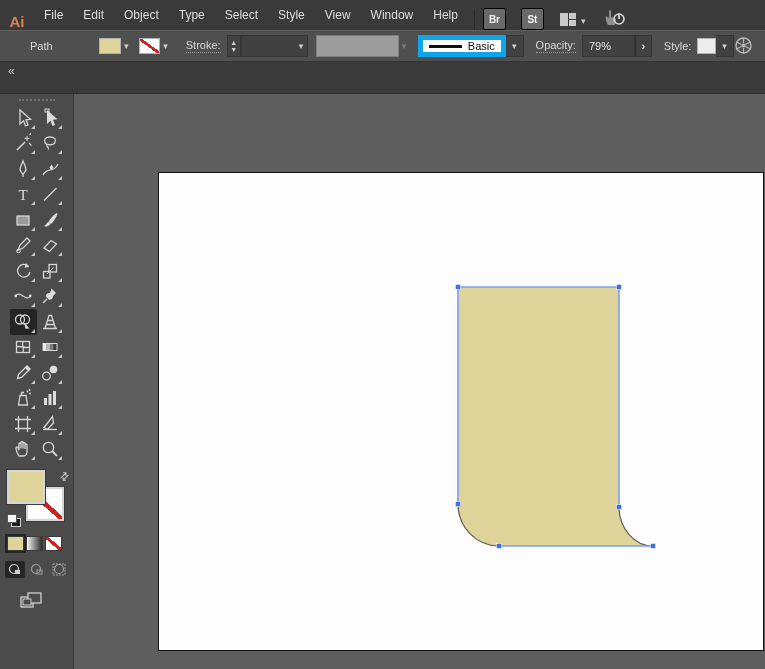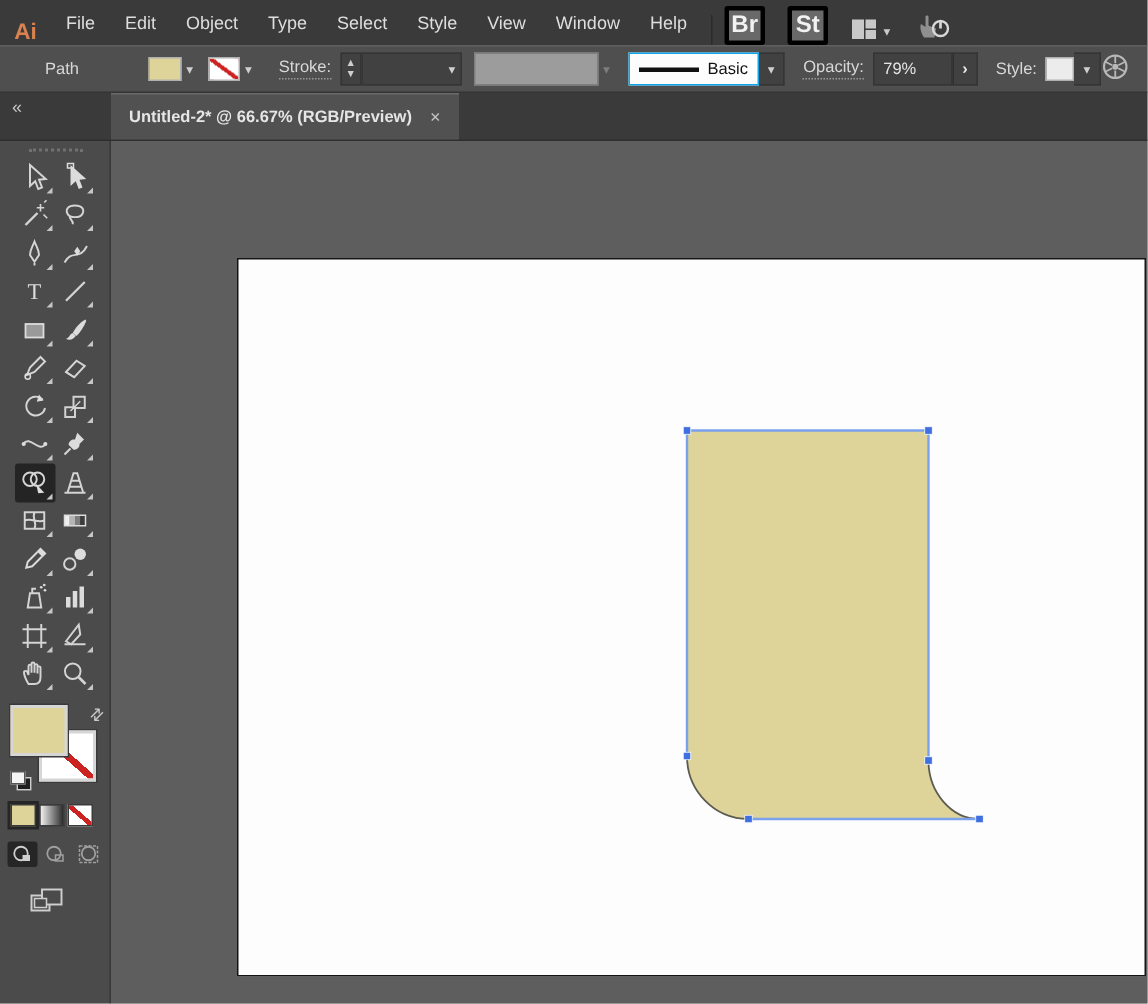--- a/index.html
+++ b/index.html
@@ -8,40 +8,40 @@
     background:#5e5e5e;font-family:"Liberation Sans",sans-serif;
     -webkit-font-smoothing:antialiased;
   }
   
   .menubar{position:absolute;left:0;top:0;width:765px;height:30px;background:#3a3a3a;
     display:flex;align-items:flex-end;color:#dedede;font-size:12px;}
   .ai-logo{width:34px;text-align:center;font-weight:bold;font-size:15px;color:#d9824f;}
   .menu-item{padding:0 10px;height:30px;line-height:30px;cursor:default;}
   .menubar-divider{width:1px;height:20px;background:#2b2b2b;margin:0 8px 0 6px;}
   .sq-btn{width:21px;height:20px;border-radius:2px;background:#696969;color:#f2f2f2;
-    font-size:16px;font-weight:bold;display:flex;align-items:center;justify-content:center;
-    margin-right:15px;border:3px solid #000000;}
+    font-size:10px;font-weight:bold;display:flex;align-items:center;justify-content:center;
+    margin-right:15px;border:1px solid #000000;}
   .icon-group{display:flex;align-items:center;margin-right:18px;}
   .chev{color:#c9c9c9;font-size:9px;margin-left:4px;}
   
   .controlbar{position:absolute;left:0;top:30px;width:765px;height:32px;background:#4f4f4f;
     border-top:1px solid #606060;border-bottom:1px solid #353535;box-sizing:border-box;
     display:flex;align-items:center;color:#d8d8d8;font-size:11px;}
   .cb-label{margin:0 6px;}
   .dotted{border-bottom:1px dotted #9a9a9a;padding-bottom:1px;}
   .swatch{width:23px;height:16px;border:1px solid #b0b0b0;box-sizing:border-box;}
   .slash{background:
     linear-gradient(to top right, rgba(0,0,0,0) 44%, #cc2222 44%, #cc2222 56%, rgba(0,0,0,0) 56%),#fff;}
   .mini-chev{color:#cfcfcf;font-size:9px;margin:0 4px 0 3px;}
   .stepper{width:15px;height:22px;background:#414141;border:1px solid #353535;box-sizing:border-box;
     display:flex;flex-direction:column;align-items:center;justify-content:center;color:#cfcfcf;font-size:7px;line-height:7px;}
   .field{height:22px;background:#414141;border:1px solid #353535;box-sizing:border-box;
     display:flex;align-items:center;color:#e6e6e6;}
   .disabled-field{height:22px;background:#9c9c9c;border:1px solid #7e7e7e;box-sizing:border-box;}
-  .brush-field{height:22px;background:#fdfdfd;border:1px solid #0ea5e9;box-sizing:border-box;
+  .brush-field{height:22px;background:#fdfdfd;border:5px solid #0ea5e9;box-sizing:border-box;
     display:flex;align-items:center;color:#111;font-size:11px;padding:0 6px;}
   .brush-line{height:3px;background:#111;flex:1;margin-right:6px;}
   .chev-box{width:19px;height:22px;background:#414141;border:1px solid #353535;border-left:none;
     box-sizing:border-box;display:flex;align-items:center;justify-content:center;color:#cfcfcf;font-size:9px;}
   .next-box{width:18px;height:22px;background:#414141;border:1px solid #353535;border-left:1px solid #2f2f2f;
     box-sizing:border-box;display:flex;align-items:center;justify-content:center;color:#e8e8e8;font-size:11px;font-weight:bold;}
   
   .tabbar{position:absolute;left:0;top:62px;width:765px;height:32px;background:#3a3a3a;
     border-bottom:1px solid #2e2e2e;box-sizing:border-box;display:flex;align-items:stretch;}
   .collapse{width:74px;color:#c8c8c8;font-size:12px;padding:2px 0 0 8px;box-sizing:border-box;}
@@ -165,24 +165,20 @@
           <line x1="11.5" y1="10.5" x2="16.5" y2="13"></line>
         <line x1="2.5" y1="13" x2="7.5" y2="10.5"></line>
           <line x1="11.5" y1="8.5" x2="16.5" y2="6"></line>
       </g>
     </svg>
   </span>
 </div>
 
 <div class="tabbar">
   <div class="collapse">«</div>
-  <div class="doc-tab">
-    <span>Untitled-2* @ 66.67% (RGB/Preview)</span>
-    <span class="tab-close">×</span>
-  </div>
 </div>
 
 <div class="toolbar">
   <div class="grip"></div>
   <div class="toolgrid" id="toolgrid">
       <div class="tool">
         <svg width="20" height="20" viewBox="0 0 20 20">
           <path d="M7 2 L7 16 L10.5 12.8 L12.5 18 L15 17 L13 11.8 L17.5 11.3 Z" fill="none" stroke="#d4d4d4" stroke-width="1.3"></path>
         </svg>
       </div>

